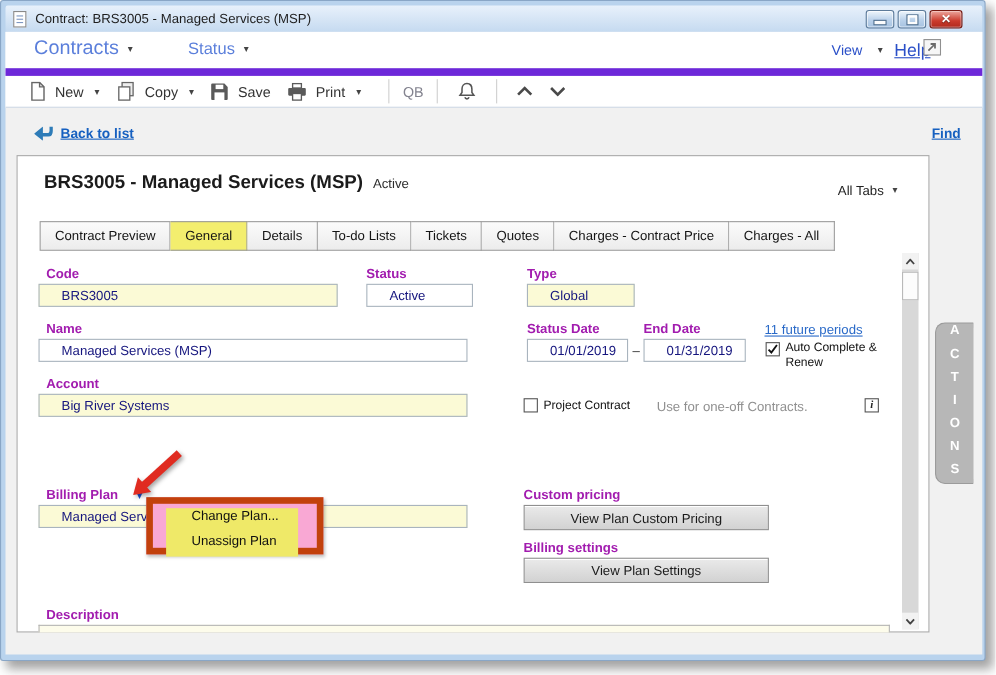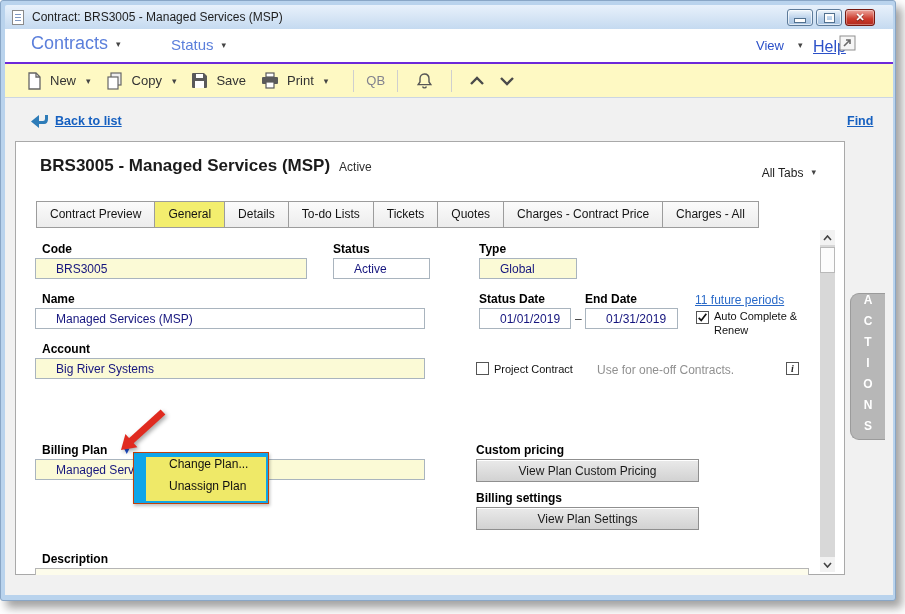--- a/index.html
+++ b/index.html
@@ -42,21 +42,21 @@
   .menubar { position:absolute; left:4px; top:28px; width:888px; height:33px; background:#ffffff; }
   .mb-contracts { position:absolute; left:30px; top:32px; font-size:18px; color:#5b7fdb; }
   .mb-filter { position:absolute; left:170px; top:35px; font-size:15px; color:#5b7fdb; }
   .caret { display:inline-block; font-size:9px; color:#444; margin-left:8px; vertical-align:2px; }
   .mb-view { position:absolute; left:755px; top:37px; font-size:13px; color:#2b50c8; }
   .mb-view .caret { margin-left:14px; }
   .mb-help { position:absolute; left:812px; top:37px; font-size:16px; color:#2b50c8; text-decoration:underline; }
   .popup-icon { position:absolute; left:838px; top:34px; }
   .toolbar {
     position:absolute; left:4px; top:61px; width:888px; height:36px;
-    background:#fef9c3; border-top:2px solid #6d28d9; border-bottom:1px solid #ccd6e3;
+    background:#ffffff; border-top:7px solid #6d28d9; border-bottom:1px solid #ccd6e3;
     display:flex; align-items:center; padding-left:22px; font-size:13px; color:#333;
   }
   .tool { display:flex; align-items:center; gap:8px; margin-right:15px; }
   .tool .caret { margin-left:2px; }
   .sep { width:1px; height:22px; background:#cfcfcf; margin:0 10px; }
   .qb { color:#83838f; margin:0 2px; font-size:13px; }
   .chev { margin:0 7px; display:flex; }
   
   .back-link { position:absolute; left:30px; top:113px; display:flex; align-items:center; gap:6px;
     color:#1660c0; font-weight:bold; font-size:12.5px; }
@@ -68,43 +68,43 @@
     background:#fff; border:1px solid #a9a9a9; }
   .record-title { position:absolute; left:24px; top:14px; font-size:17px; font-weight:bold;
     color:#1b1b1b; display:flex; align-items:baseline; gap:9px; }
   .record-status { font-size:12px; font-weight:normal; color:#2e2e2e; }
   .all-tabs { position:absolute; right:28px; top:24px; font-size:12px; color:#222; }
   .tabstrip { position:absolute; left:20px; top:59px; display:flex; font-size:12px; color:#141414; }
   .tab { padding:0 13px; line-height:25px; border:1px solid #9c9c9c; border-left:none;
     background:linear-gradient(#fbfbfb,#ececec); white-space:nowrap; }
   .tab:first-child { border-left:1px solid #9c9c9c; }
   .tab.active { background:#f3ee6e; }
-  .lbl { position:absolute; font-size:12px; font-weight:bold; color:#000000; white-space:nowrap; }
+  .lbl { position:absolute; font-size:12px; font-weight:bold; color:#a21caf; white-space:nowrap; }
   .field { position:absolute; height:21px; border:1px solid #a9b4be; background:#fff;
     font-size:12px; color:#15157e; padding:0 20px; display:flex; align-items:center;
     white-space:nowrap; overflow:hidden; }
   .yellow { background:#fbfad6; }
   .dash { position:absolute; font-size:12px; color:#333; }
   .link { position:absolute; font-size:12px; color:#2a6ac8; text-decoration:underline; white-space:nowrap; }
   .chk { position:absolute; width:13px; height:13px; border:1px solid #555; background:#fff;
     display:flex; align-items:center; justify-content:center; }
   .chk-lbl { position:absolute; font-size:11px; color:#111; line-height:13.5px; }
   .hint { position:absolute; font-size:12px; color:#909090; white-space:nowrap; }
   .info-box { position:absolute; width:13px; height:13px; border:1px solid #555;
     font-family:"Liberation Serif", serif; font-style:italic; font-weight:bold; font-size:10px;
     color:#222; display:flex; align-items:center; justify-content:center; }
   .gbtn { position:absolute; border:1px solid #8f8f8f; background:linear-gradient(#eaeaea,#d2d2d2);
     font-size:12px; color:#1a1a1a; display:flex; align-items:center; justify-content:center;
     box-shadow:inset 0 1px 0 #fff; }
   .bp-caret { position:absolute; left:108px; top:302px; font-size:11px; color:#1d4fd0; }
   .desc-field { position:absolute; left:19px; top:426px; width:774px; height:7px;
     border:1px solid #b5b5b5; border-bottom:none; background:#fdfceb; }
   
-  .ctx { position:absolute; left:117px; top:310px; width:136px; height:52px;
-    background:#0ea5e9; border:1px solid #c2410c; box-shadow:1px 2px 3px rgba(0,0,0,.25); z-index:6; }
+  .ctx { position:absolute; left:117px; top:310px; width:161px; height:52px;
+    background:#f9a8d4; border:6px solid #c2410c; box-shadow:1px 2px 3px rgba(0,0,0,.25); z-index:6; }
   .ctx-hl { position:absolute; left:12px; top:4px; width:120px; height:44px; background:#efe968; }
   .ctx-item { position:relative; height:22px; line-height:22px; padding-left:35px;
     font-size:12px; color:#111; }
   .ctx-item:first-child { margin-top:4px; }
   .red-arrow { position:absolute; left:95px; top:262px; z-index:7;
     filter:drop-shadow(2px 2px 2px rgba(0,0,0,.35)); }
   
   .vscroll { position:absolute; left:804px; top:88px; width:15px; height:342px; background:#d8d8d8; }
   .sb-btn { position:absolute; left:0; width:15px; height:15px; background:#f2f2f2;
     display:flex; align-items:center; justify-content:center; }

